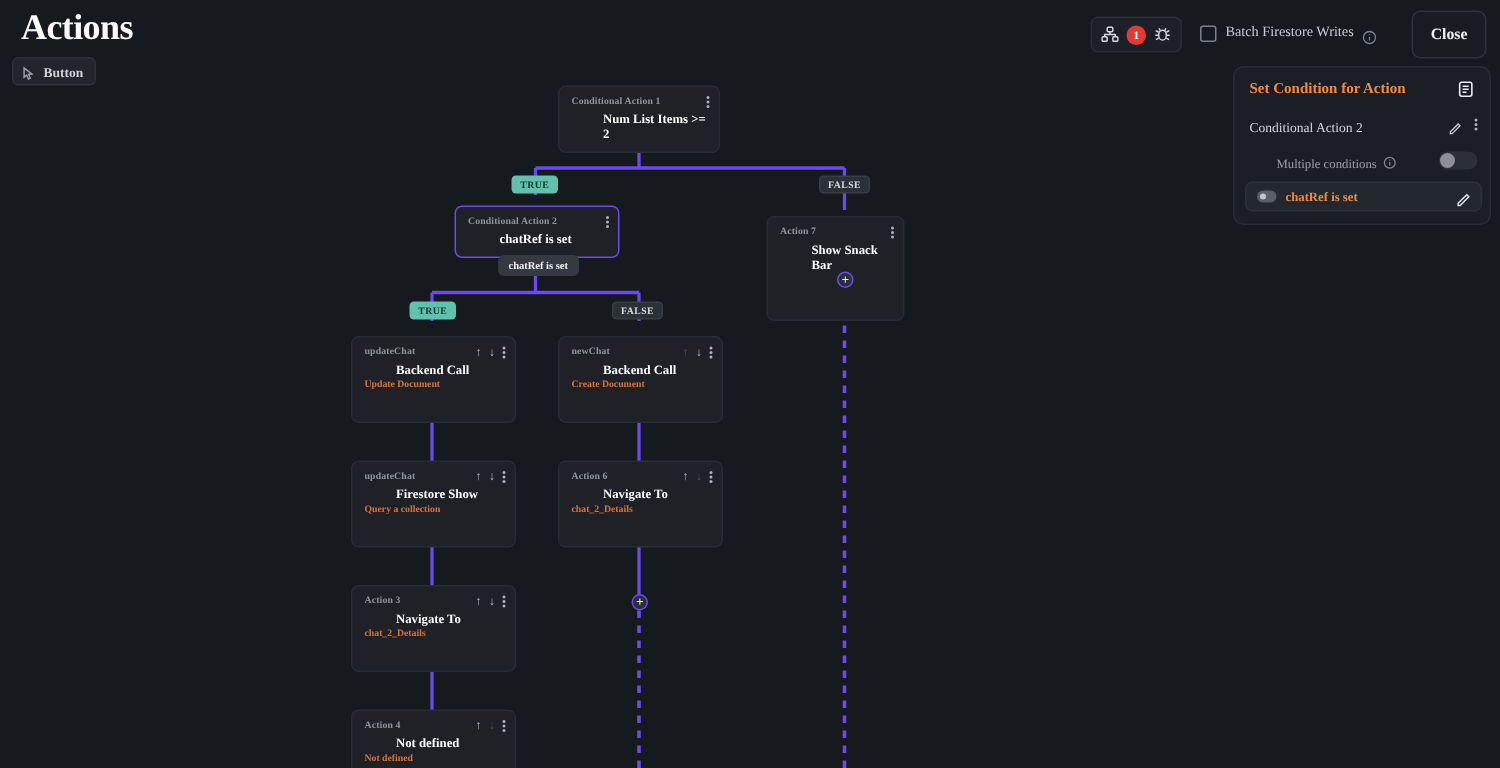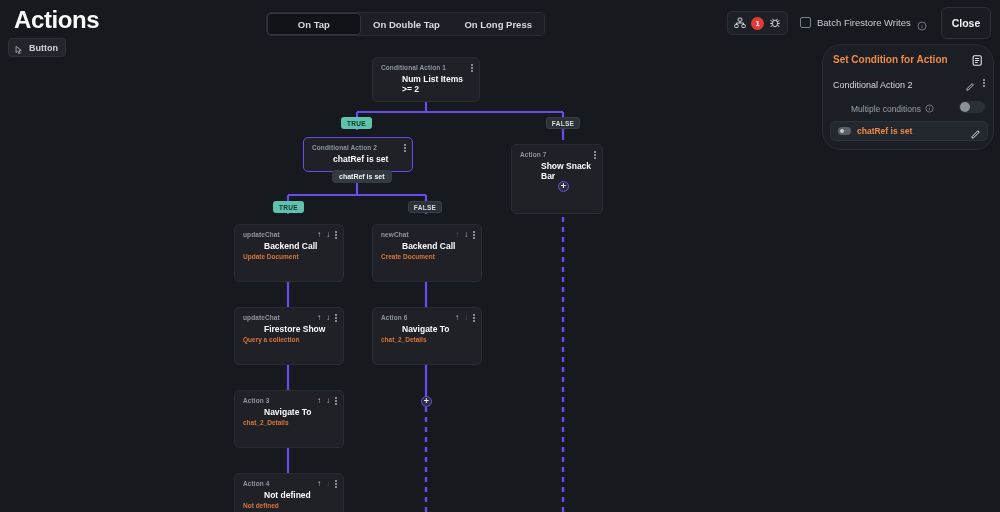--- a/index.html
+++ b/index.html
@@ -3,21 +3,21 @@
 <meta charset="utf-8">
 <style>
   * { box-sizing: border-box; margin: 0; padding: 0; }
   html, body {
     width: 1000px; height: 512px;
     background: #16191d;
     font-family: "Liberation Sans", sans-serif;
     color: #e8eaed;
     overflow: hidden;
   }
-  #app { position: relative; width: 1000px; height: 512px; }
+  #app { position: relative; width: 1000px; height: 512px; font-family: Liberation Serif, serif; }
 
   
   .topbar { position: absolute; left: 0; top: 0; width: 1000px; height: 40px; }
   .title {
     position: absolute; left: 14px; top: 6px;
     font-size: 24px; font-weight: 700; letter-spacing: -0.4px; color: #fafafa;
   }
   .chip {
     position: absolute; left: 8px; top: 38px;
     height: 19px; display: flex; align-items: center; gap: 4px;
@@ -60,21 +60,21 @@
   .close-btn {
     position: absolute; left: 941px; top: 7px; width: 50px; height: 32px;
     border: 1px solid #2e3view; border: 1px solid #2e333a; border-radius: 6px;
     background: #191d22; color: #f0f2f4; font-size: 10.5px; font-weight: 700;
     display: flex; align-items: center; justify-content: center; cursor: pointer;
   }
 
   
   .panel {
     position: absolute; left: 822px; top: 44px; width: 172px; height: 106px;
-    background: #1b1f25; border: 1px solid #282d34; border-radius: 19px;
+    background: #1b1f25; border: 1px solid #282d34; border-radius: 7px;
     padding: 9px 10px;
   }
   .panel-title { font-size: 10px; font-weight: 700; color: #f08a45; }
   .panel-doc-ico { position: absolute; right: 9px; top: 8px; width: 13px; height: 13px; color: #e9ecef; cursor:pointer;}
   .panel-row2 { position: absolute; left: 10px; top: 35px; font-size: 9px; color: #d3d7dc; }
   .prow-icos { position: absolute; right: 8px; top: 33px; display: flex; align-items: center; gap: 8px; }
   .ico-sm { width: 10px; height: 10px; color: #c8ccd2; cursor: pointer; }
   .panel-row3 { position: absolute; left: 28px; top: 59px; display: flex; align-items: center; gap: 4px; }
   .panel-row3 span { font-size: 8.5px; color: #9ba1a8; }
   .toggle {
@@ -141,25 +141,20 @@
 
     <div class="chip">
       <span class="chip-ico">
         <svg viewBox="0 0 16 16" width="11" height="11" fill="none" stroke="#9aa0a6" stroke-width="1.4">
           <path d="M3 2 L3 11 L5.5 8.8 L7.2 12.6 L9 11.8 L7.4 8.2 L10.6 7.8 Z"></path>
         </svg>
       </span>
       <span class="chip-label">Button</span>
     </div>
 
-    <div class="segment">
-      <div class="seg-item active">On Tap</div>
-      <div class="seg-item">On Double Tap</div>
-      <div class="seg-item">On Long Press</div>
-    </div>
 
     <div class="tool-group">
       <span class="tool-btn">
         <svg viewBox="0 0 16 16" width="12" height="12" fill="none" stroke="#d6dade" stroke-width="1.3">
           <rect x="5.5" y="1.5" width="5" height="4" rx="1"></rect>
           <rect x="1" y="10" width="4.5" height="4" rx="1"></rect>
           <rect x="10.5" y="10" width="4.5" height="4" rx="1"></rect>
           <path d="M8 5.5 V8 M3.2 10 V8 H12.7 V10"></path>
         </svg>
       </span>

